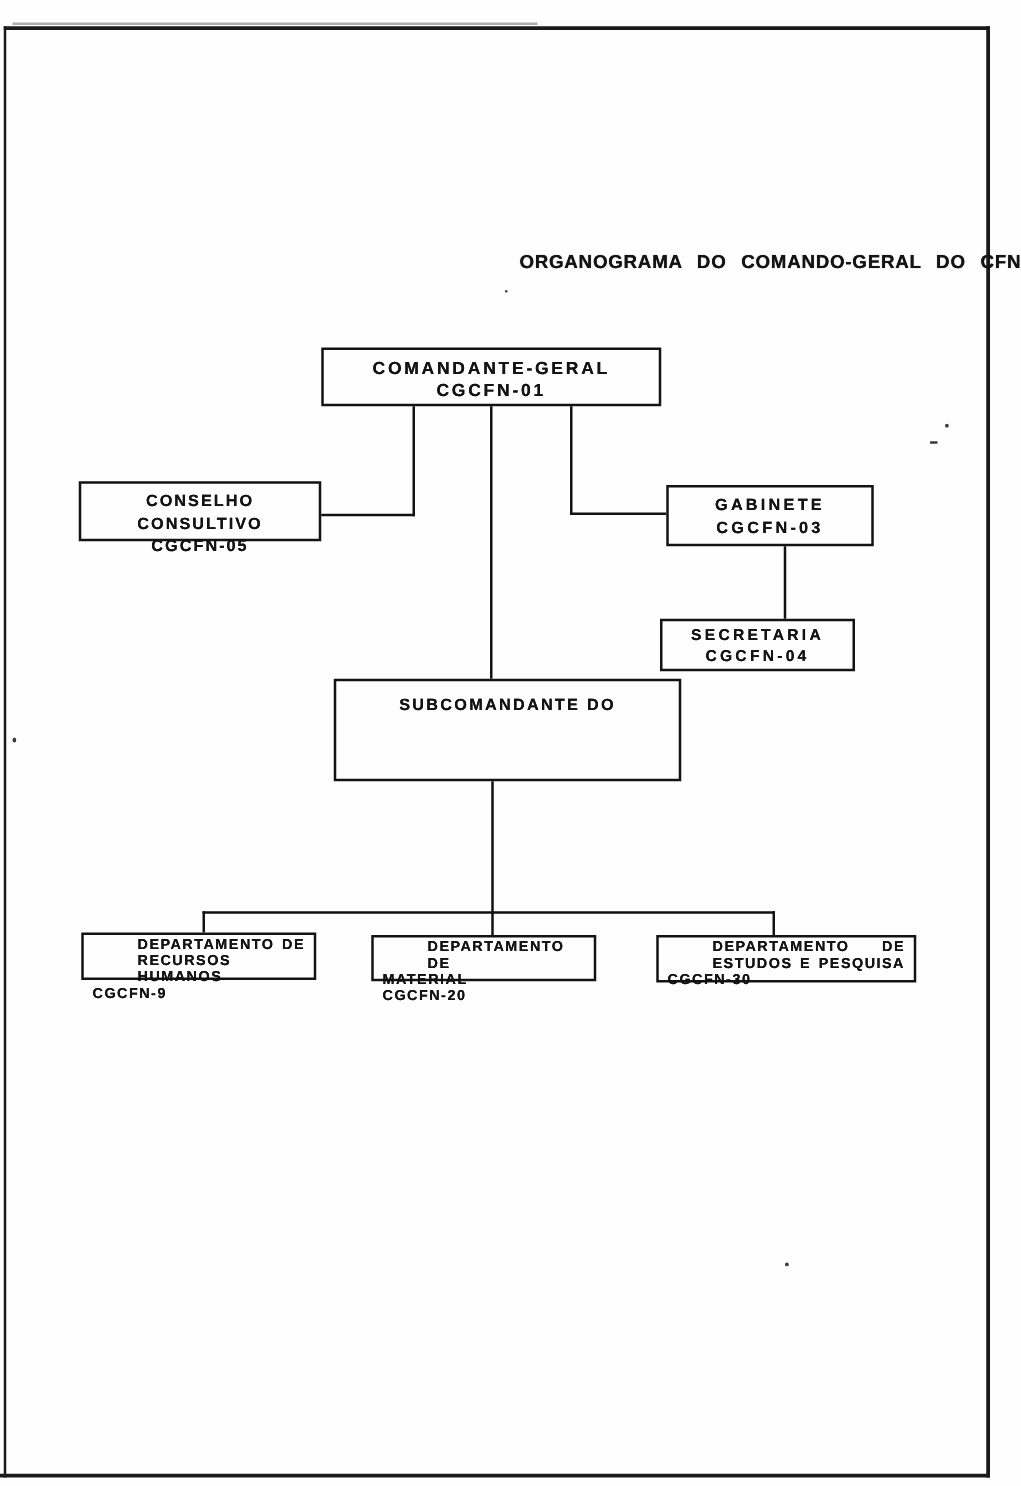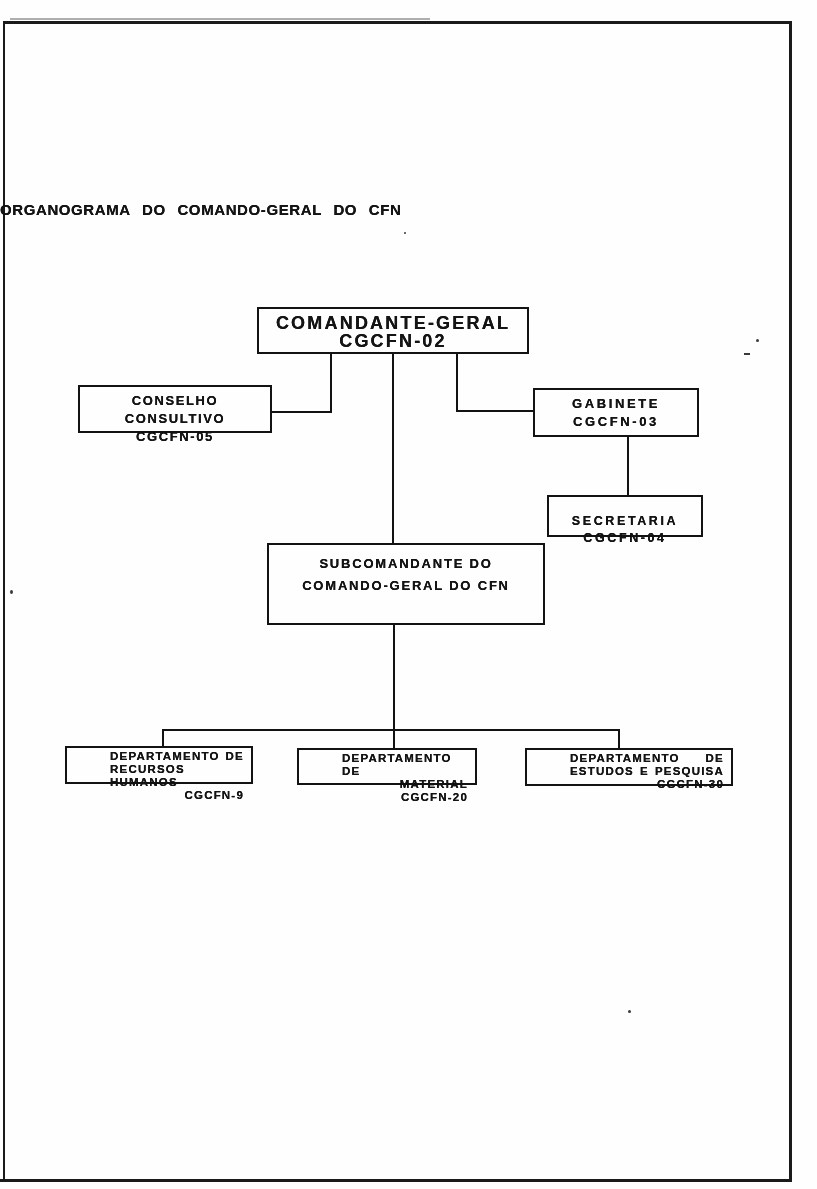--- a/index.html
+++ b/index.html
@@ -19,51 +19,51 @@
   }
   .bline { position: absolute; background: #121212; }
   .pborder { position: absolute; background: #1a1a1a; }
   .smudge { position: absolute; background: #6b6b6b; opacity: .55; }
 
   #chart-title {
     position: absolute;
     top: 201px;
     left: 0;
     width: 817px;
-    text-align: left;
+    text-align: right;
     font-size: 15px;
     font-weight: bold;
     letter-spacing: 0.6px;
     word-spacing: 7px;
     text-shadow: 0 0 0.6px #000;
   }
 
   .node {
     position: absolute;
     border: 2px solid #131313;
     background: #fefefe;
     box-sizing: border-box;
     text-align: center;
     font-weight: bold;
     text-shadow: 0 0 0.5px #000;
   }
   .node .ln { display: block; }
 
-  #node-comandante { left: 257px; top: 278px; width: 272px; height: 47px; font-size: 18px; letter-spacing: 2.2px; padding-top: 5px; line-height: 18px; margin-top: 29px; }
-  #node-conselho   { left: 78px;  top: 385px; width: 194px; height: 48px; font-size: 13px;  letter-spacing: 1.6px; padding-top: 5px; line-height: 18px; text-align: center; }
+  #node-comandante { left: 257px; top: 278px; width: 272px; height: 47px; font-size: 14px; letter-spacing: 2.2px; padding-top: 5px; line-height: 18px; }
+  #node-conselho   { left: 63px;  top: 385px; width: 194px; height: 48px; font-size: 13px;  letter-spacing: 1.6px; padding-top: 5px; line-height: 18px; text-align: center; }
   #node-gabinete   { left: 533px; top: 388px; width: 166px; height: 49px; font-size: 13px;  letter-spacing: 2.6px; padding-top: 5px; line-height: 18px; }
-  #node-secretaria { left: 547px; top: 495px; width: 156px; height: 42px; font-size: 12.5px; letter-spacing: 2.6px; padding-top: 16px; line-height: 17px; }
+  #node-secretaria { left: 528px; top: 495px; width: 156px; height: 42px; font-size: 12.5px; letter-spacing: 2.6px; padding-top: 3px; line-height: 17px; }
   #node-subcomandante { left: 255px; top: 543px; width: 278px; height: 82px; font-size: 13px; letter-spacing: 1.8px; padding-top: 8px; line-height: 22px; margin-left: 12px; }
 
   .dept { font-size: 11.5px; line-height: 13px; letter-spacing: 1.2px; padding: 2px 7px 0 7px; }
   #node-dept-rh       { left: 65px;  top: 746px; width: 188px; height: 38px; }
   #node-dept-material { left: 297px; top: 748px; width: 180px; height: 37px; }
   #node-dept-estudos  { left: 525px; top: 748px; width: 208px; height: 38px; }
   .jst { text-align: justify; text-align-last: justify; padding-left: 36px; }
-  .ctr { text-align: right; }
+  .ctr { text-align: left; }
 
   .speck { position: absolute; background: #3a3a3a; border-radius: 50%; }
 </style>
 </head>
 <body>
 
 <div id="scan-page">
 
   <div class="pborder" style="left:3px;  top:21px;   width:789px; height:3px;"></div>
   <div class="smudge" style="left:10px; top:18px; width:420px; height:2px;"></div>
@@ -79,41 +79,40 @@
   <div class="bline" style="left:456px; top:410px; width:78px; height:2px;"></div>
   <div class="bline" style="left:392px; top:323px; width:2px; height:222px;"></div>
   <div class="bline" style="left:627px; top:435px; width:2px;  height:62px;"></div>
   <div class="bline" style="left:393px; top:623px; width:2px;  height:127px;"></div>
   <div class="bline" style="left:162px; top:729px; width:458px; height:2px;"></div>
   <div class="bline" style="left:162px; top:729px; width:2px; height:19px;"></div>
   <div class="bline" style="left:618px; top:729px; width:2px; height:21px;"></div>
 
   <div class="node" id="node-comandante">
     <span class="ln">COMANDANTE-GERAL</span>
-    <span class="ln">CGCFN-02</span>
+    <span class="ln">CGCFN-01</span>
   </div>
 
   <div class="node" id="node-conselho">
     <span class="ln">CONSELHO CONSULTIVO</span>
     <span class="ln">CGCFN-05</span>
   </div>
 
   <div class="node" id="node-gabinete">
     <span class="ln">GABINETE</span>
     <span class="ln">CGCFN-03</span>
   </div>
 
   <div class="node" id="node-secretaria">
     <span class="ln">SECRETARIA</span>
     <span class="ln">CGCFN-04</span>
   </div>
 
   <div class="node" id="node-subcomandante">
     <span class="ln">SUBCOMANDANTE DO</span>
-    <span class="ln">COMANDO-GERAL DO CFN</span>
   </div>
 
   <div class="node dept" id="node-dept-rh">
     <span class="ln jst">DEPARTAMENTO DE</span>
     <span class="ln jst">RECURSOS HUMANOS</span>
     <span class="ln ctr">CGCFN-9</span>
   </div>
 
   <div class="node dept" id="node-dept-material">
     <span class="ln jst">DEPARTAMENTO DE</span>

